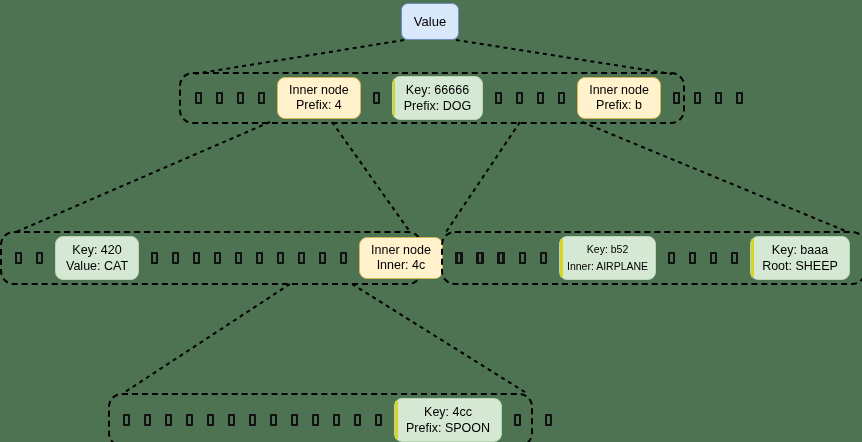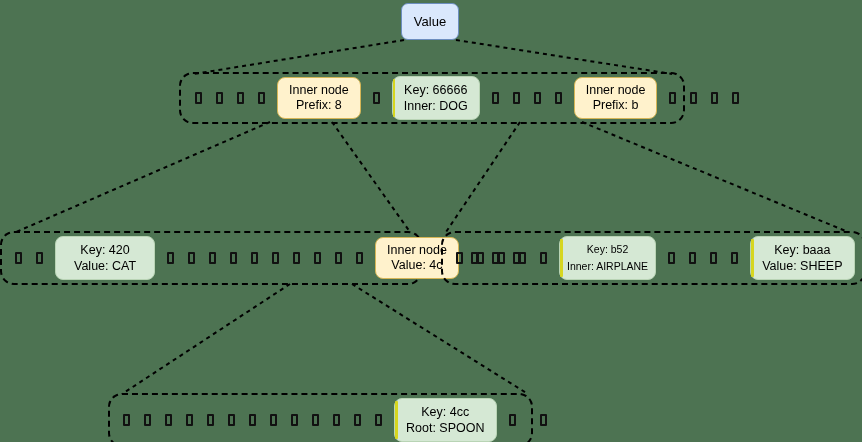--- a/index.html
+++ b/index.html
@@ -149,28 +149,28 @@
 
   <div class="array-box" style="left:179px; top:72px; width:506px; height:52px; padding:0 10px; gap:0px;">
       <span class="slots" style="margin-left: 4px; margin-right: 12px;">
         <span class="slot" style="margin-left: 0px;"></span>
         <span class="slot" style="margin-left: 14px;"></span>
         <span class="slot" style="margin-left: 14px;"></span>
         <span class="slot" style="margin-left: 14px;"></span>
       </span>
       <div class="inner-node" style="padding: 5px 11px; min-height: 40px;">
         <span class="nline">Inner node</span>
-        <span class="nline">Prefix: 8</span>
+        <span class="nline">Prefix: 4</span>
       </div>
       <span class="slots" style="margin-left: 12px; margin-right: 12px;">
         <span class="slot" style="margin-left: 0px;"></span>
       </span>
       <div class="leaf-node accent" style="padding: 5px 11px; min-height: 40px;">
         <span class="nline">Key: 66666</span>
-        <span class="nline">Inner: DOG</span>
+        <span class="nline">Prefix: DOG</span>
       </div>
       <span class="slots" style="margin-left: 12px; margin-right: 12px;">
         <span class="slot" style="margin-left: 0px;"></span>
         <span class="slot" style="margin-left: 14px;"></span>
         <span class="slot" style="margin-left: 14px;"></span>
         <span class="slot" style="margin-left: 14px;"></span>
       </span>
       <div class="inner-node" style="padding: 5px 11px; min-height: 40px;">
         <span class="nline">Inner node</span>
         <span class="nline">Prefix: b</span>
@@ -181,39 +181,39 @@
         <span class="slot" style="margin-left: 14px;"></span>
         <span class="slot" style="margin-left: 14px;"></span>
       </span>
     </div>
 
   <div class="array-box" style="left:0px; top:231px; width:422px; height:54px; padding:0 9px; gap:0px;">
       <span class="slots" style="margin-left: 4px; margin-right: 12px;">
         <span class="slot" style="margin-left: 0px;"></span>
         <span class="slot" style="margin-left: 14px;"></span>
       </span>
-      <div class="leaf-node" style="padding: 5px 18px; min-height: 40px;">
+      <div class="leaf-node" style="padding: 5px 10px; min-height: 40px;">
         <span class="nline">Key: 420</span>
         <span class="nline">Value: CAT</span>
       </div>
       <span class="slots" style="margin-left: 12px; margin-right: 12px;">
         <span class="slot" style="margin-left: 0px;"></span>
         <span class="slot" style="margin-left: 14px;"></span>
         <span class="slot" style="margin-left: 14px;"></span>
         <span class="slot" style="margin-left: 14px;"></span>
         <span class="slot" style="margin-left: 14px;"></span>
         <span class="slot" style="margin-left: 14px;"></span>
         <span class="slot" style="margin-left: 14px;"></span>
         <span class="slot" style="margin-left: 14px;"></span>
         <span class="slot" style="margin-left: 14px;"></span>
         <span class="slot" style="margin-left: 14px;"></span>
       </span>
       <div class="inner-node" style="padding: 5px 11px; min-height: 40px;">
         <span class="nline">Inner node</span>
-        <span class="nline">Value: 4c</span>
+        <span class="nline">Inner: 4c</span>
       </div>
       <span class="slots" style="margin-left: 12px; margin-right: 12px;">
         <span class="slot" style="margin-left: 0px;"></span>
         <span class="slot" style="margin-left: 14px;"></span>
         <span class="slot" style="margin-left: 14px;"></span>
       </span>
     </div>
 
   <div class="array-box" style="left:441px; top:231px; width:425px; height:54px; padding:0 9px; gap:0px;">
       <span class="slots" style="margin-left: 4px; margin-right: 12px;">
@@ -228,21 +228,21 @@
         <span class="nline">Inner: AIRPLANE</span>
       </div>
       <span class="slots" style="margin-left: 12px; margin-right: 12px;">
         <span class="slot" style="margin-left: 0px;"></span>
         <span class="slot" style="margin-left: 14px;"></span>
         <span class="slot" style="margin-left: 14px;"></span>
         <span class="slot" style="margin-left: 14px;"></span>
       </span>
       <div class="leaf-node accent" style="padding: 5px 11px; min-height: 40px;">
         <span class="nline">Key: baaa</span>
-        <span class="nline">Value: SHEEP</span>
+        <span class="nline">Root: SHEEP</span>
       </div>
     </div>
 
   <div class="array-box" style="left:108px; top:393px; width:425px; height:54px; padding:0 9px; gap:0px;">
       <span class="slots" style="margin-left: 4px; margin-right: 12px;">
         <span class="slot" style="margin-left: 0px;"></span>
         <span class="slot" style="margin-left: 14px;"></span>
         <span class="slot" style="margin-left: 14px;"></span>
         <span class="slot" style="margin-left: 14px;"></span>
         <span class="slot" style="margin-left: 14px;"></span>
@@ -250,21 +250,21 @@
         <span class="slot" style="margin-left: 14px;"></span>
         <span class="slot" style="margin-left: 14px;"></span>
         <span class="slot" style="margin-left: 14px;"></span>
         <span class="slot" style="margin-left: 14px;"></span>
         <span class="slot" style="margin-left: 14px;"></span>
         <span class="slot" style="margin-left: 14px;"></span>
         <span class="slot" style="margin-left: 14px;"></span>
       </span>
       <div class="leaf-node accent" style="padding: 5px 11px; min-height: 40px;">
         <span class="nline">Key: 4cc</span>
-        <span class="nline">Root: SPOON</span>
+        <span class="nline">Prefix: SPOON</span>
       </div>
       <span class="slots" style="margin-left: 12px; margin-right: 12px;">
         <span class="slot" style="margin-left: 0px;"></span>
       </span>
       <span class="slots" style="margin-left: 12px; margin-right: 12px;">
         <span class="slot" style="margin-left: 0px;"></span>
       </span>
     </div>
 
 </div>

